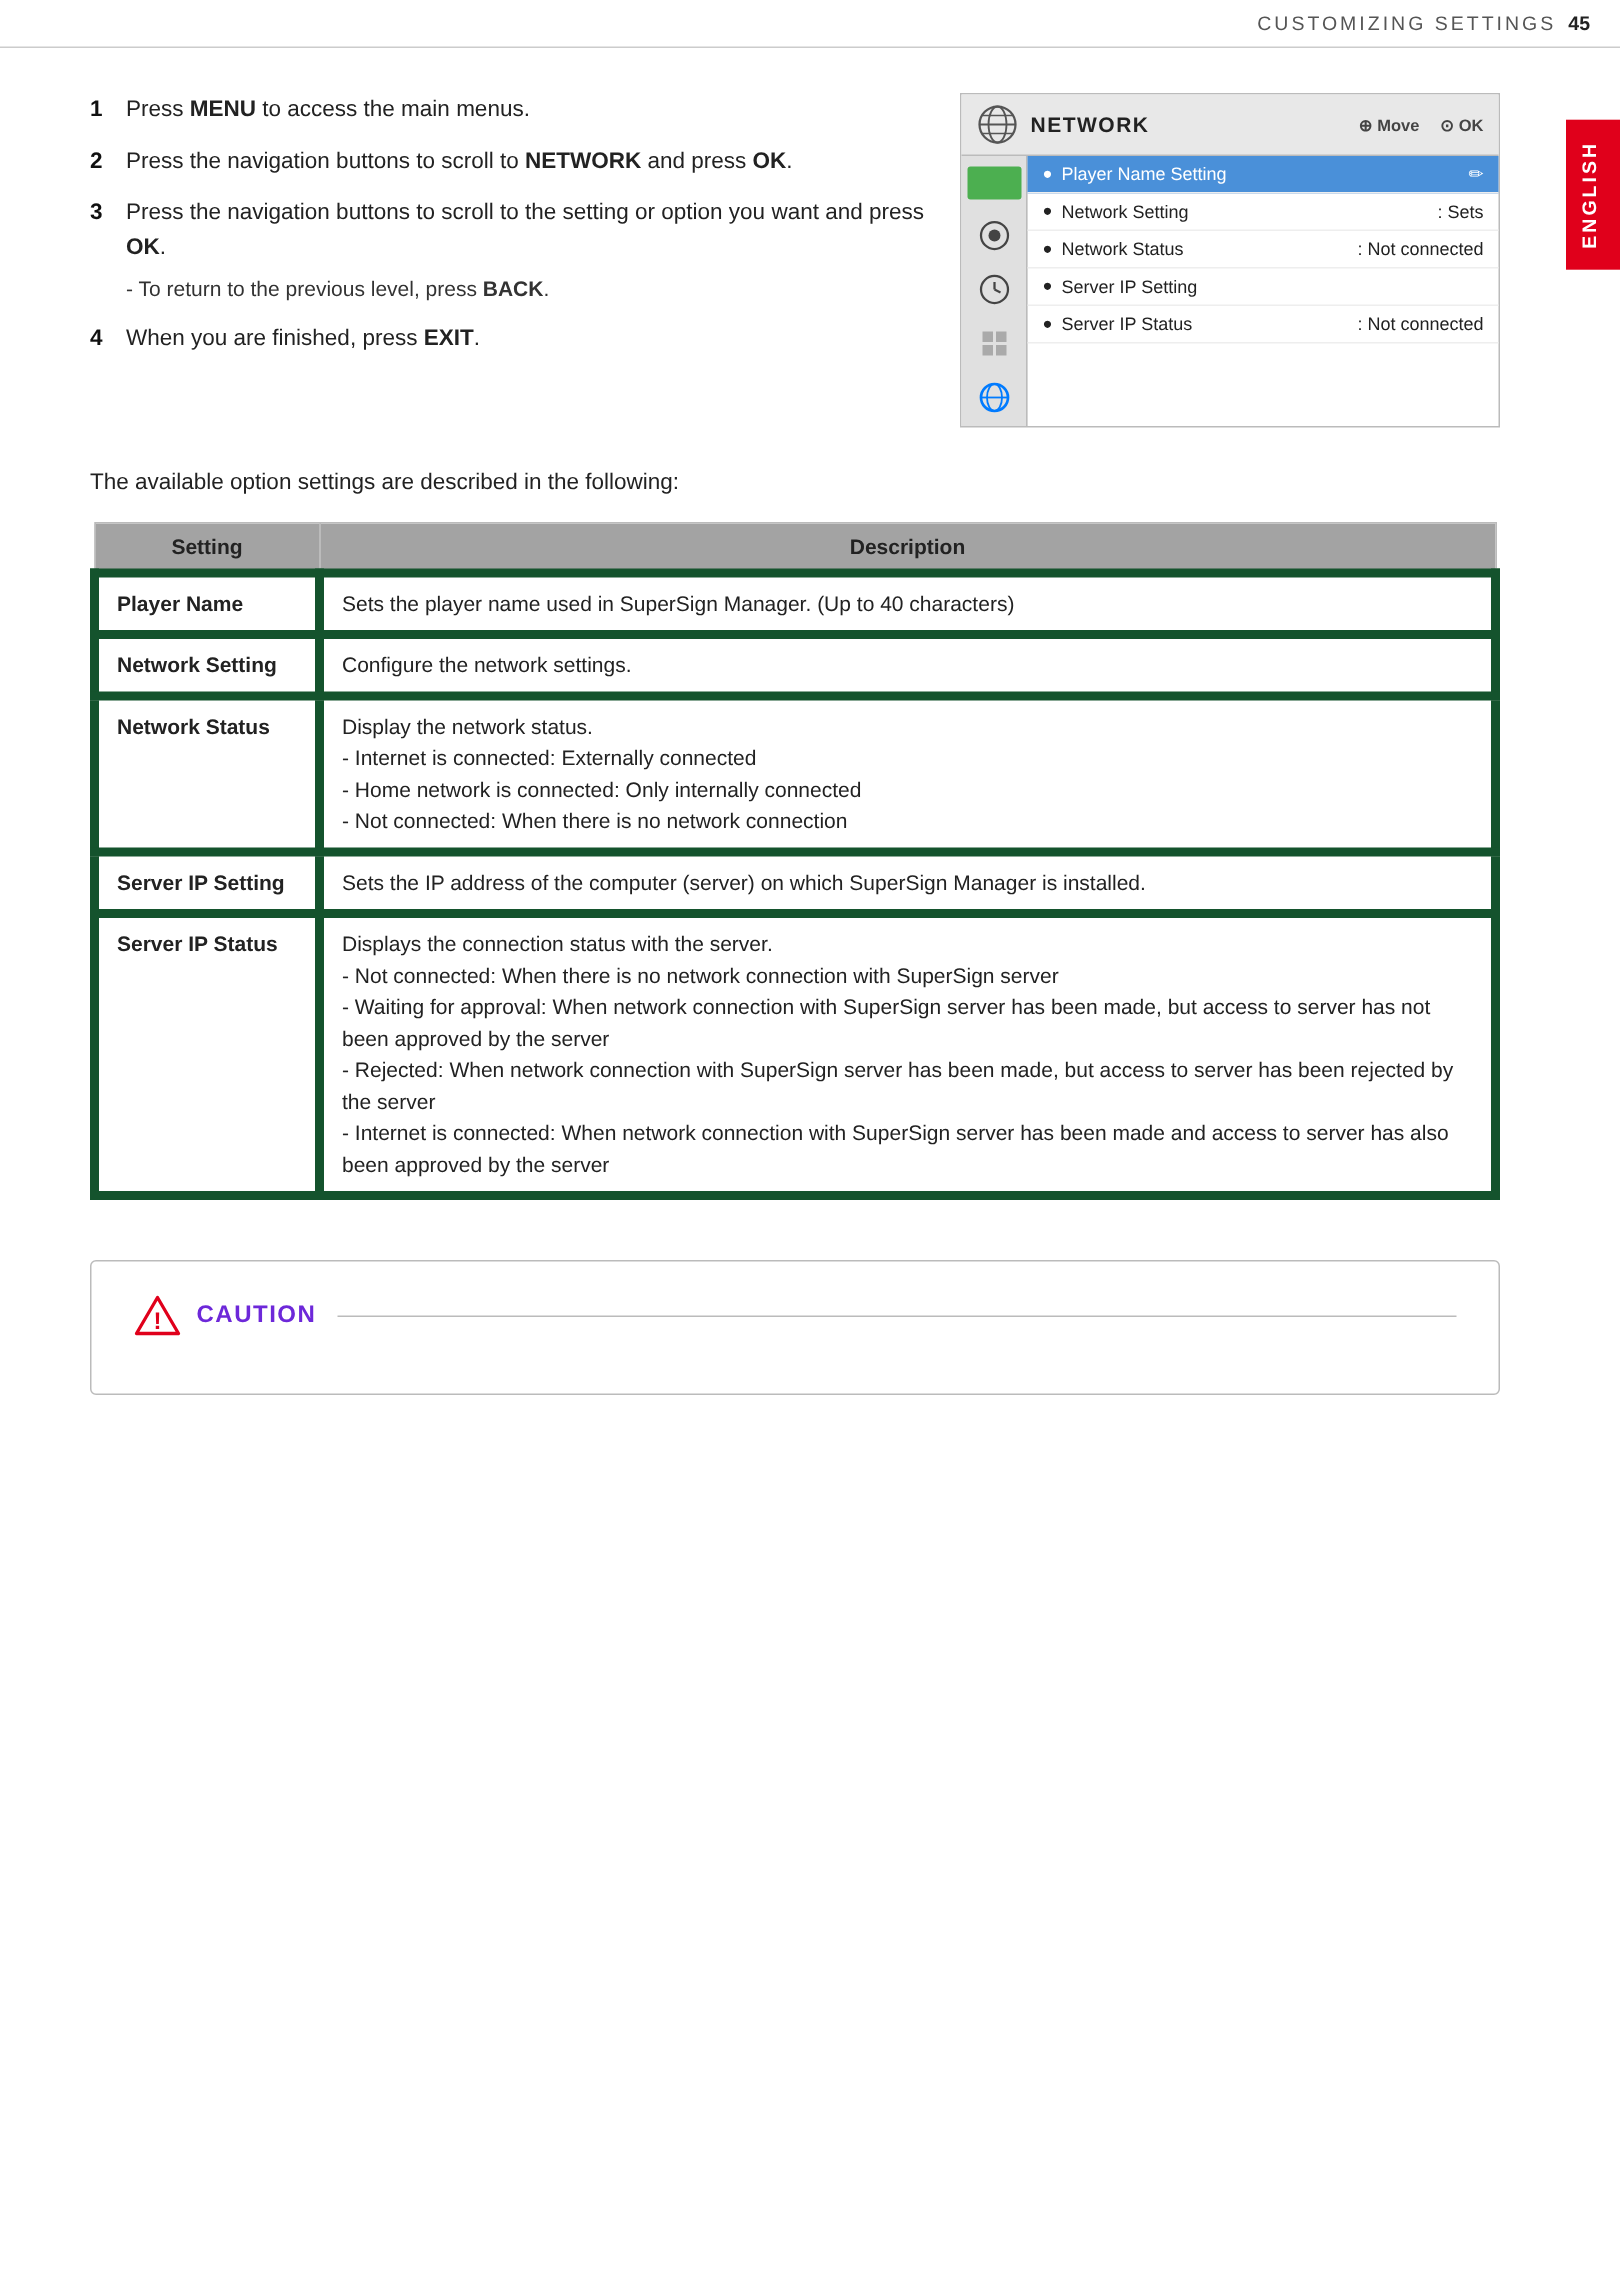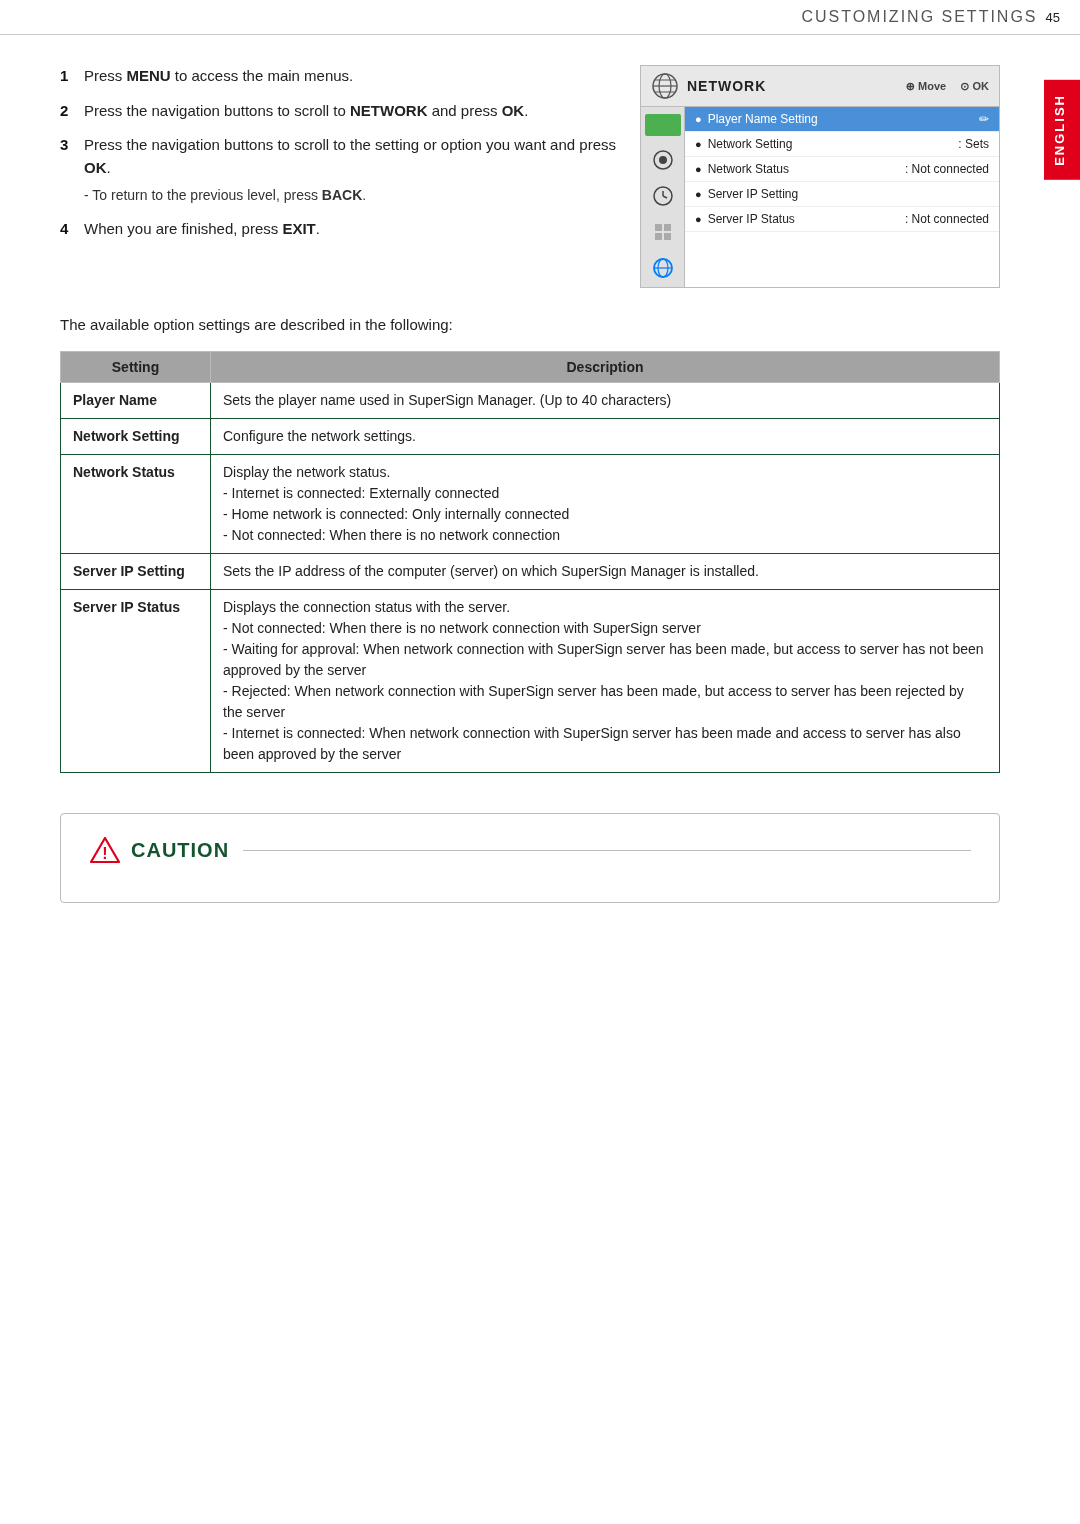--- a/index.html
+++ b/index.html
@@ -15,28 +15,28 @@
 
     
     .top-bar {
       display: flex;
       justify-content: flex-end;
       align-items: center;
       padding: 8px 20px 8px 20px;
       border-bottom: 1px solid #ccc;
     }
     .top-bar-text {
-      font-size: 16px;
+      font-size: 13px;
       color: #555;
       letter-spacing: 2px;
       text-transform: uppercase;
     }
     .page-number {
       font-size: 13px;
-      font-weight: normal;
+      font-weight: bold;
       color: #222;
       margin-left: 8px;
     }
 
     
     .english-tab {
       position: absolute;
       right: 0;
       top: 80px;
       width: 36px;
@@ -256,21 +256,21 @@
 
     .settings-table th {
       background: #a3a3a3;
       border: 1px solid #bbb;
       padding: 7px 12px;
       font-weight: bold;
       text-align: center;
     }
 
     .settings-table td {
-      border: 1px solid #14532d;
+      border: 6px solid #14532d;
       padding: 7px 12px;
       vertical-align: top;
       line-height: 1.5;
     }
 
     .settings-table td:first-child {
       font-weight: bold;
       white-space: nowrap;
       width: 150px;
     }
@@ -292,23 +292,23 @@
 
     .caution-icon {
       width: 32px;
       height: 32px;
       display: flex;
       align-items: center;
       justify-content: center;
     }
 
     .caution-title {
-      font-size: 20px;
-      font-weight: bold;
-      color: #14532d;
+      font-size: 16px;
+      font-weight: bold;
+      color: #6d28d9;
       letter-spacing: 1px;
     }
 
     .caution-line {
       flex: 1;
       height: 1px;
       background: #bbb;
       margin-left: 4px;
     }
 

